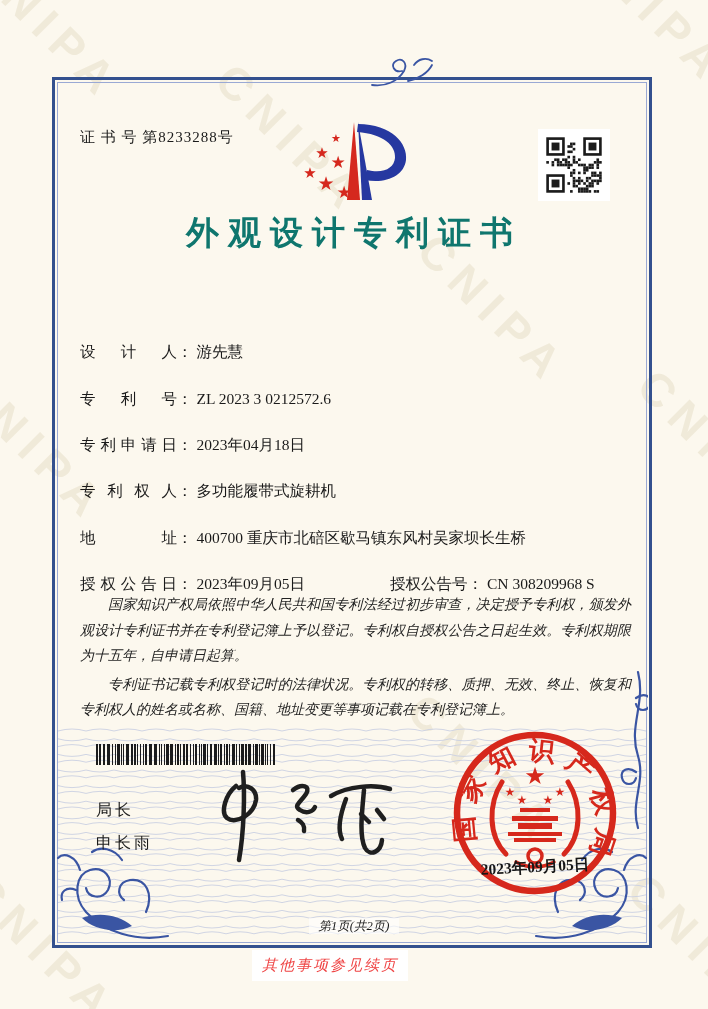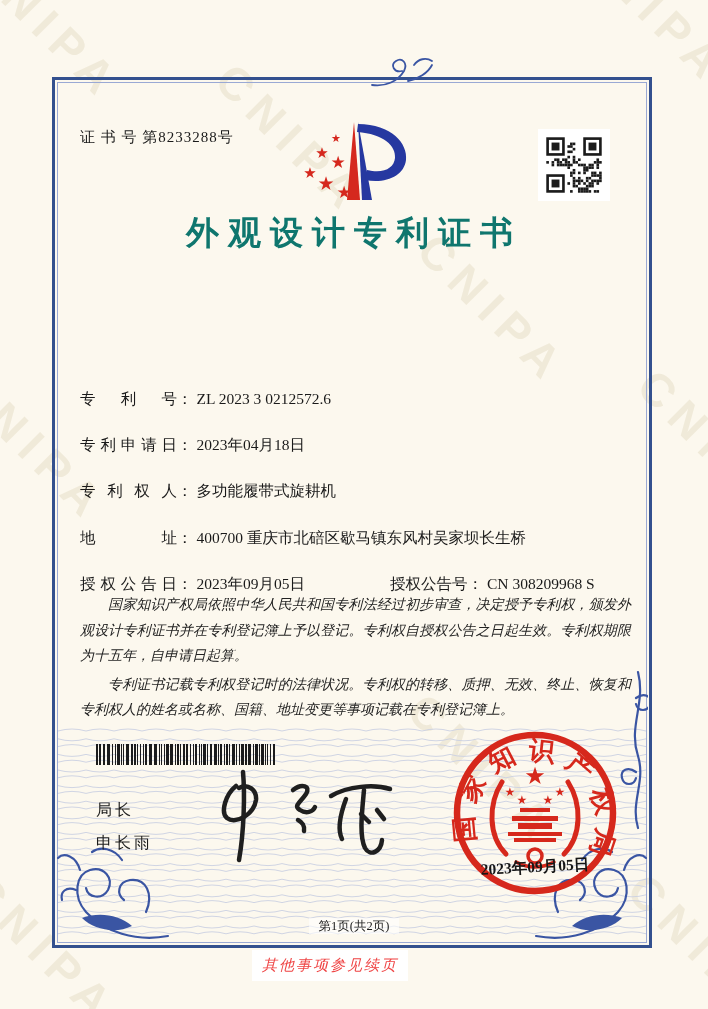--- a/index.html
+++ b/index.html
@@ -83,21 +83,21 @@
   .seal { position:absolute; left:448px; top:724px; z-index:4; }
   .seal-text-svg { font-size:26px; font-weight:bold; fill:#d6281c;
     font-family:"Liberation Serif", serif; letter-spacing:2px; }
   .seal-date {
     position:absolute; left:468px; top:857px; width:134px; text-align:center;
     font-size:15.5px; font-weight:bold; color:#161616; z-index:5;
     transform:rotate(-3deg); white-space:nowrap;
   }
   .page-num {
     position:absolute; left:0; right:0; top:918px; text-align:center;
-    font-size:12.5px; z-index:3;
+    font-size:12.5px; z-index:3;font-style:italic;
   }
   .page-num span { background:rgba(255,255,255,.6); padding:1px 10px; }
   .note {
     position:absolute; left:252px; top:950px; width:156px; height:31px;
     background:#ffffff; z-index:3; text-align:center; line-height:31px;
     font-size:15px; font-style:italic; letter-spacing:2px; color:#ef4444;
   }
 </style>
 </head>
 <body>
@@ -300,20 +300,23 @@
       <rect x="16" y="2" width="7" height="7" fill="#1b1b1b"></rect>
       <rect x="17" y="3" width="5" height="5" fill="#fff"></rect>
       <rect x="18" y="4" width="3" height="3" fill="#1b1b1b"></rect>
       <rect x="2" y="16" width="7" height="7" fill="#1b1b1b"></rect>
       <rect x="3" y="17" width="5" height="5" fill="#fff"></rect>
       <rect x="4" y="18" width="3" height="3" fill="#1b1b1b"></rect>
     </svg>
 
   <div class="title">外观设计专利证书</div>
 
+  <div class="row r2">
+    <span class="lab">设计人</span><span class="colon">：</span><span class="val">游先慧</span>
+  </div>
   <div class="row r3">
     <span class="lab">专利号</span><span class="colon">：</span><span class="val">ZL 2023 3 0212572.6</span>
   </div>
   <div class="row r4">
     <span class="lab">专利申请日</span><span class="colon">：</span><span class="val">2023年04月18日</span>
   </div>
   <div class="row r5">
     <span class="lab">专利权人</span><span class="colon">：</span><span class="val">多功能履带式旋耕机</span>
   </div>
   <div class="row r6">

